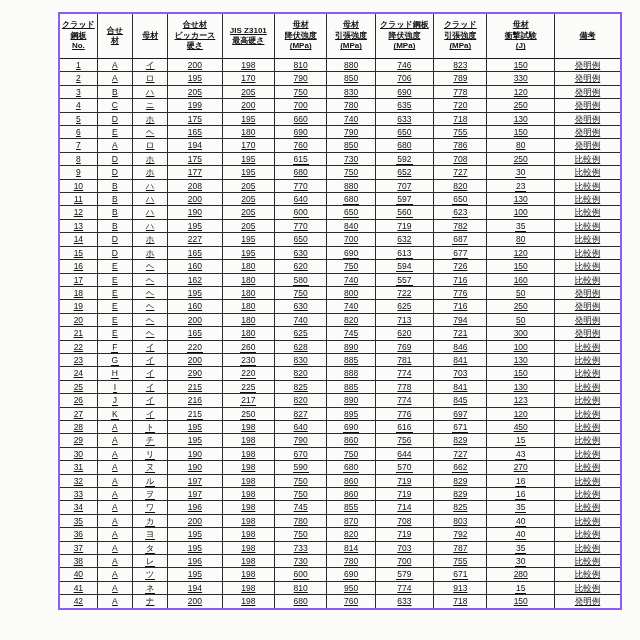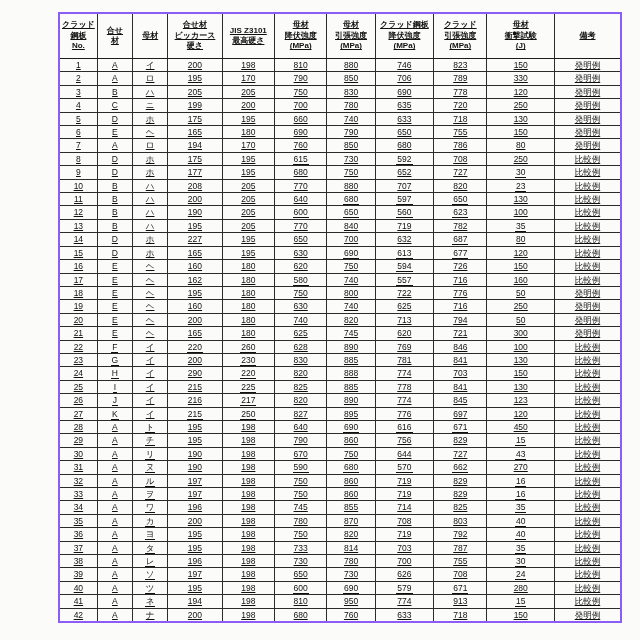--- a/index.html
+++ b/index.html
@@ -596,33 +596,20 @@
           <td>196</td>
           <td>198</td>
           <td>730</td>
           <td>780</td>
           <td>700</td>
           <td>755</td>
           <td><span class="u">30</span></td>
           <td>比較例</td>
         </tr>
         <tr>
-          <td>39</td>
-          <td>A</td>
-          <td><span class="u">ソ</span></td>
-          <td>197</td>
-          <td>198</td>
-          <td>650</td>
-          <td>730</td>
-          <td>626</td>
-          <td>708</td>
-          <td><span class="u">24</span></td>
-          <td>比較例</td>
-        </tr>
-        <tr>
           <td>40</td>
           <td>A</td>
           <td><span class="u">ツ</span></td>
           <td>195</td>
           <td>198</td>
           <td><span class="u">600</span></td>
           <td><span class="u">690</span></td>
           <td><span class="u">579</span></td>
           <td><span class="u">671</span></td>
           <td>280</td>

